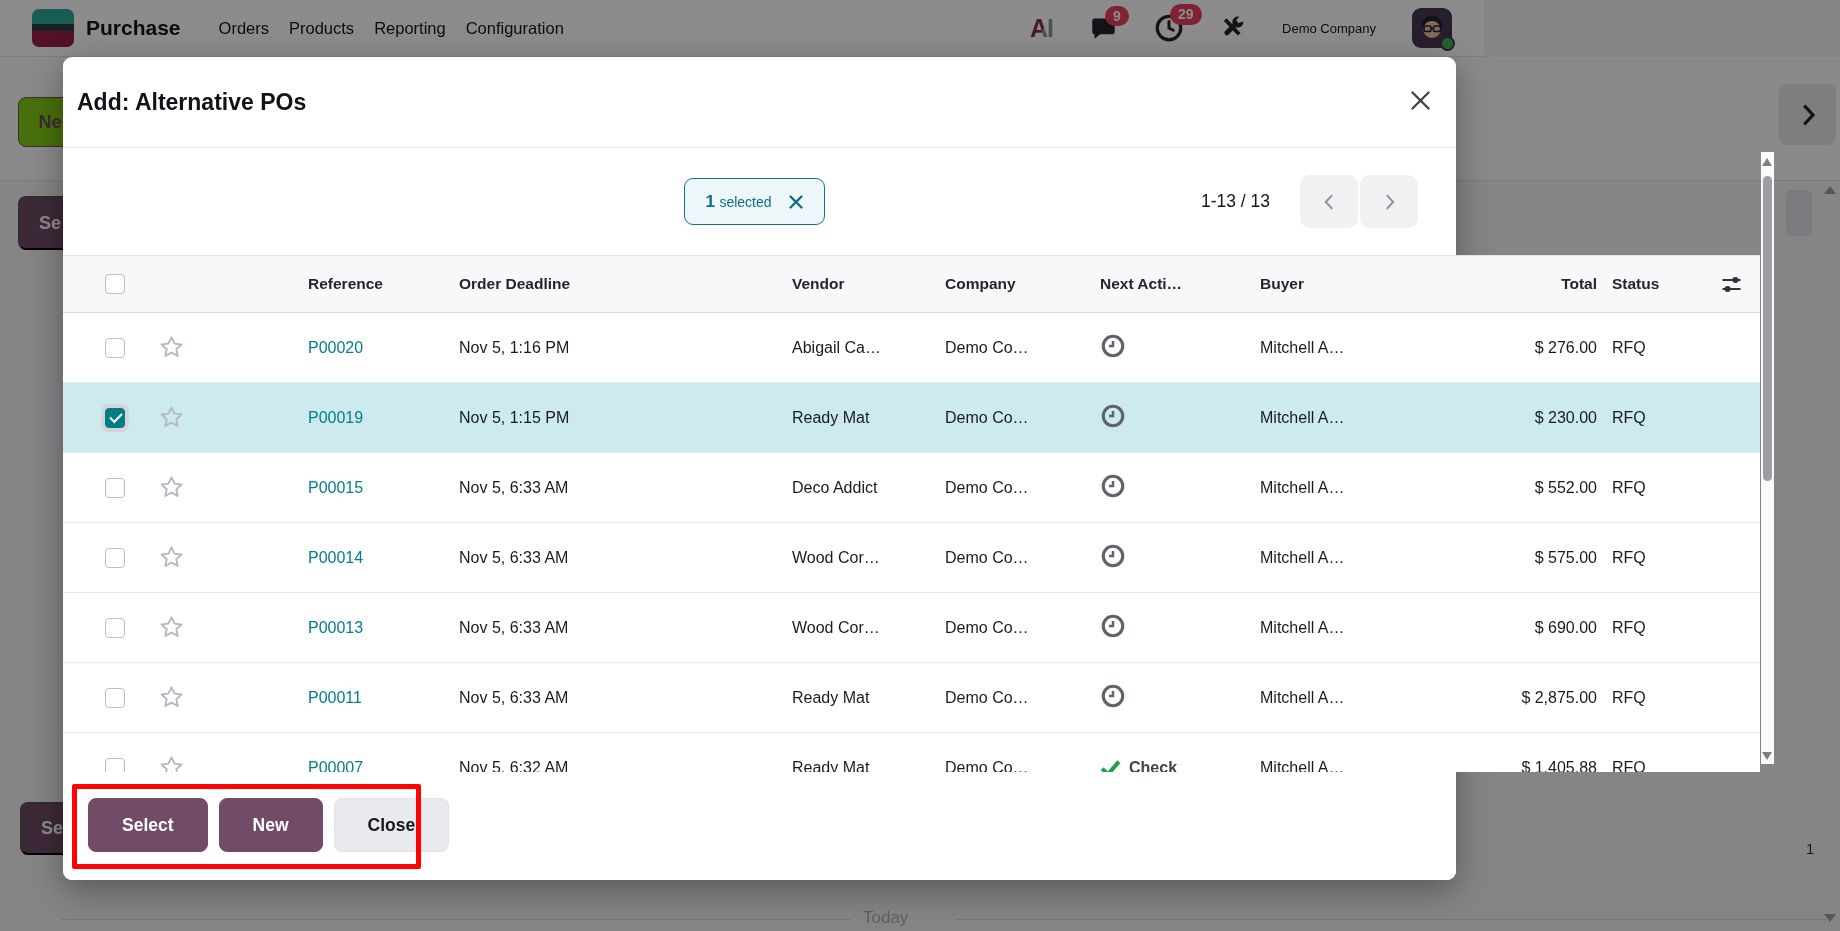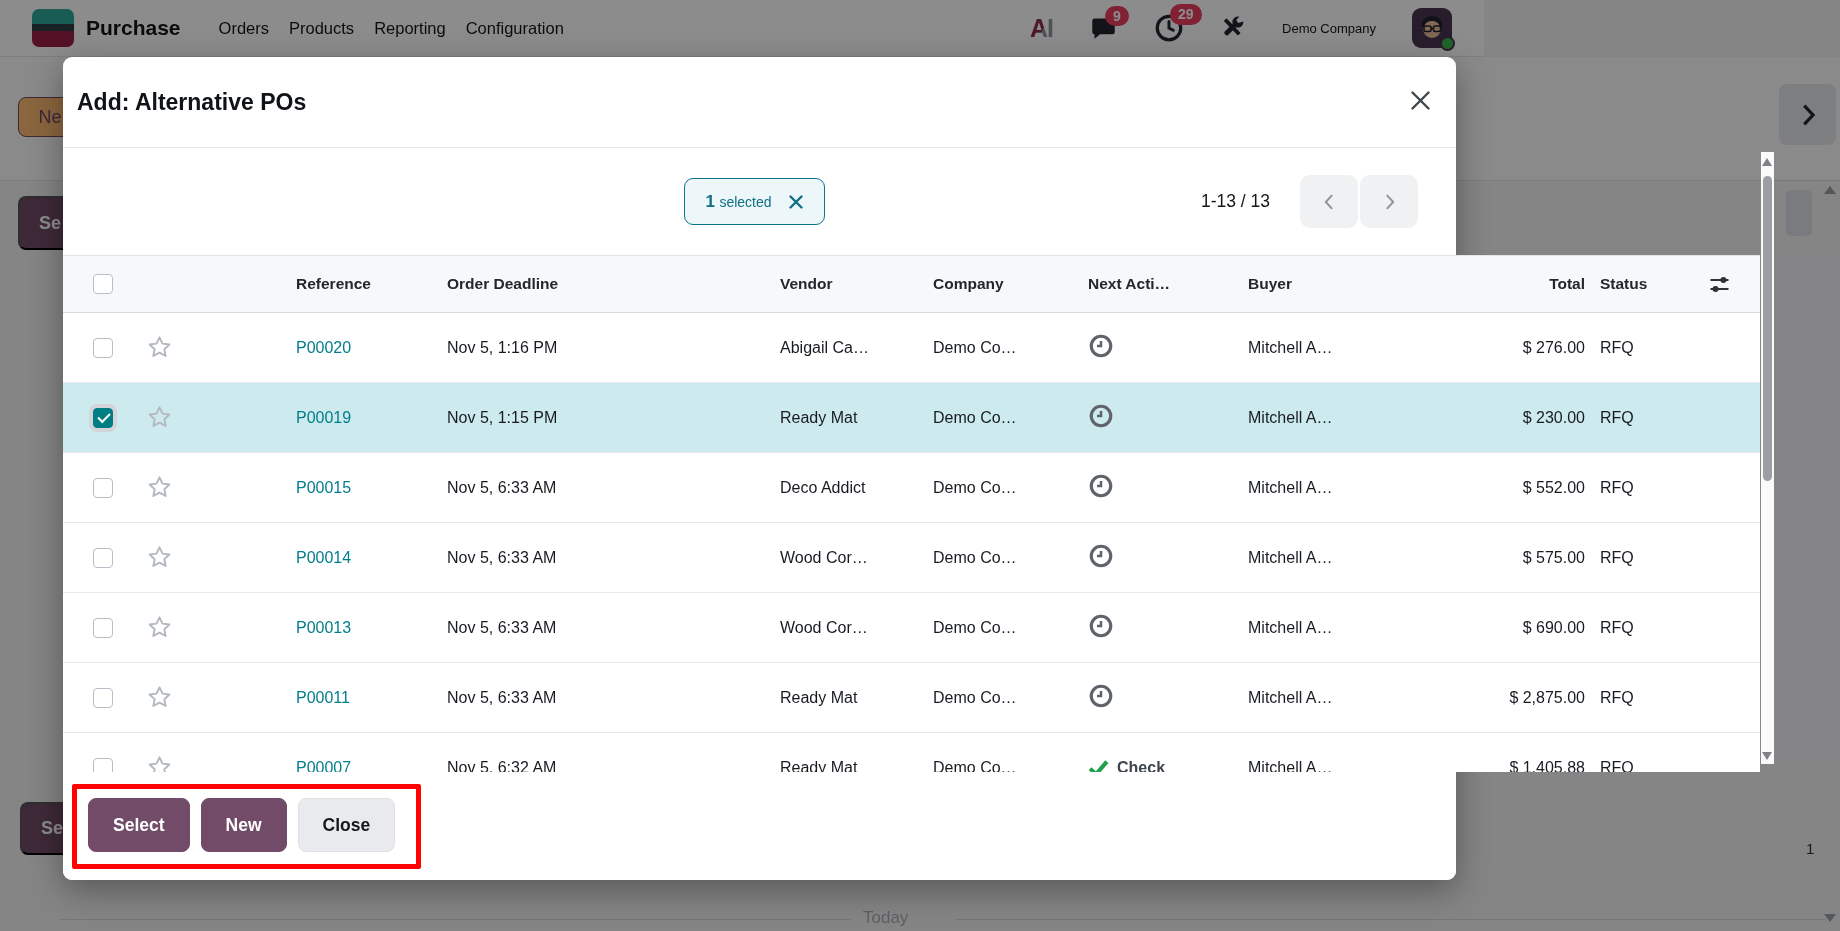--- a/index.html
+++ b/index.html
@@ -21,22 +21,22 @@
              -webkit-background-clip:text; background-clip:text; color:transparent; }
   .tb-icon { position:relative; display:flex; align-items:center; }
   .tb-badge { position:absolute; top:-9px; left:16px; background:#e93f60; color:#fff;
               font-size:14px; font-weight:700; border-radius:12px; padding:2px 8px; line-height:1.2; }
   .company-name { font-size:13px; color:#14171b; }
   .avatar-wrap { position:relative; width:40px; height:40px; }
   .status-dot { position:absolute; right:-3px; bottom:-3px; width:15px; height:15px; border-radius:50%;
                 background:#3db34f; border:2px solid #4a3550; }
 
   .bg-strip { position:absolute; top:57px; left:0; width:1840px; height:124px; background:#fbfbfc; border-bottom:1px solid #e3e4e6; }
-  .bg-btn-outline { position:absolute; left:18px; top:97px; width:64px; height:40px; border:1px solid #714B67;
-                    border-radius:8px; color:#714B67; background:#fdba74; font-size:18px; font-weight:400;
+  .bg-btn-outline { position:absolute; left:18px; top:97px; width:64px; height:50px; border:1px solid #714B67;
+                    border-radius:8px; color:#714B67; background:#84cc16; font-size:18px; font-weight:700;
                     display:flex; align-items:center; justify-content:center; }
   .bg-btn-fill { position:absolute; width:64px; height:54px; background:#714B67; border-radius:8px; color:#fff;
                  font-size:18px; font-weight:600; display:flex; align-items:center; justify-content:center; }
   .bg-send-top { left:18px; top:196px; }
   .bg-send-bottom { left:20px; top:802px; height:53px; }
   .bg-pager-next { position:absolute; left:1779px; top:84px; width:57px; height:61px; background:#e4e6e9;
                    border-radius:8px; display:flex; align-items:center; justify-content:center; }
   .bg-vline { position:absolute; left:1775px; top:180px; width:65px; height:1px; background:#d9dbde; }
   .bg-scrollblock { position:absolute; left:1786px; top:190px; width:26px; height:46px; background:#dfe1e5; border-radius:5px; }
   .tri-up { width:0; height:0; border-left:6px solid transparent; border-right:6px solid transparent;
@@ -66,21 +66,21 @@
   .sel-label { font-size:14px; color:#0d6e86; }
   .sel-clear { background:none; border:none; line-height:0; cursor:pointer; }
   .pager { position:absolute; right:38px; top:0; height:107px; display:flex; align-items:center; gap:30px; }
   .pager-range { font-size:17.5px; color:#14171b; }
   .pager-btns { display:flex; gap:2px; }
   .pager-btn { width:58px; height:53px; background:#f0f1f3; border:none; border-radius:10px;
                display:flex; align-items:center; justify-content:center; cursor:pointer; }
 
   
   .m-table { position:absolute; top:198px; left:0; width:1697px; height:517px; overflow:hidden; font-size:16px; color:#181c22; }
-  .t-head, .t-row { display:grid; padding-left:12px;
+  .t-head, .t-row { display:grid; padding-left:24px;
       grid-template-columns:56px 56px 260px 333px 153px 155px 160px 150px 187px 93px 82px;
       align-items:center; }
   .t-head { height:58px; background:#f7f8fa; border-top:1px solid #e2e5e8; border-bottom:1px solid #d8dcdf;
             font-size:15.5px; font-weight:700; color:#23272d; }
   .t-row { height:70px; border-bottom:1px solid #e7eaec; background:#fff; cursor:pointer; }
   .t-row.sel { background:#cdeaee; }
   .c-ref { padding-left:109px; }
   .c-total { text-align:right; }
   .c-status { padding-left:15px; }
   .c-center { display:flex; justify-content:center; }
@@ -95,21 +95,21 @@
 
   
   .m-scroll { position:absolute; left:1698px; top:95px; width:13px; height:612px; background:#fafafa; z-index:2; }
   .m-scroll .tri-up { left:1px; top:6px; border-left-width:5.5px; border-right-width:5.5px; border-bottom-color:#7d8186; }
   .m-scroll .tri-down { left:1px; bottom:4px; border-left-width:5.5px; border-right-width:5.5px; border-top-color:#7d8186; }
   .m-thumb { position:absolute; left:2px; top:24px; width:9px; height:305px; background:#9b9fa3; border-radius:5px; }
 
   
   .m-footer { position:absolute; left:0; bottom:0; width:100%; height:108px; background:#fff; border-radius:0 0 9px 9px; }
   .f-btns { position:absolute; left:25px; top:26px; display:flex; gap:11px; }
-  .btn { height:54px; border-radius:8px; font-size:17.5px; font-weight:600; padding:0 24px; cursor:pointer;
+  .btn { height:54px; border-radius:8px; font-size:17.5px; font-weight:600; padding:0 33px; cursor:pointer;
          font-family:"Liberation Sans", sans-serif; }
   .btn-primary { background:#714B67; border:1px solid #714B67; color:#fff; }
   .btn-secondary { background:#e8eaed; border:1px solid #e0e2e6; color:#14171b; }
 
   
   .annotation { position:absolute; left:72px; top:784px; width:349px; height:85px; border:5px solid #fe0302;
                 border-radius:2px; z-index:40; pointer-events:none; }
 </style>
 </head>
 <body>

